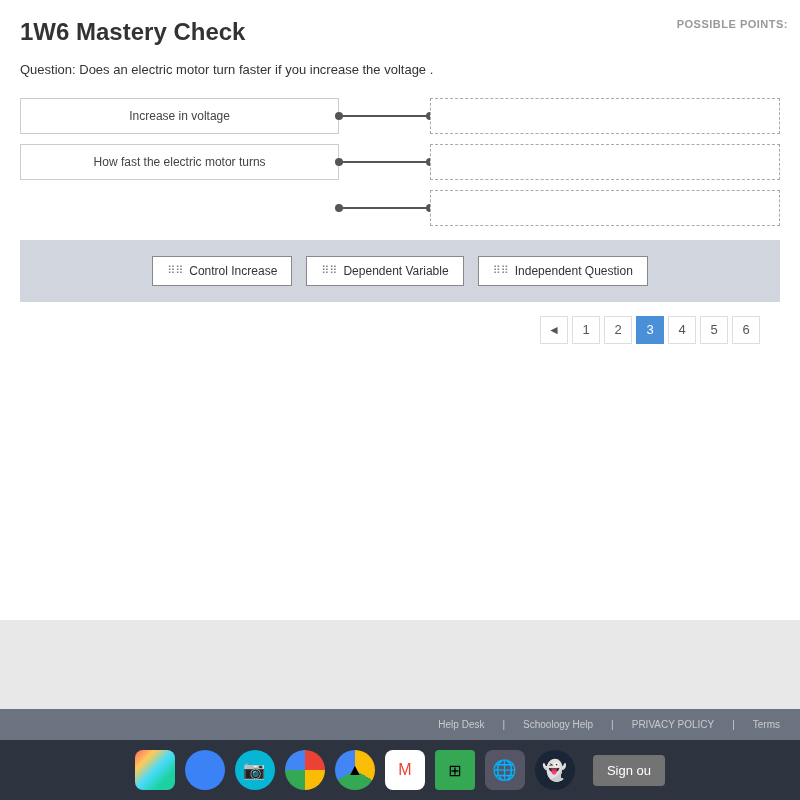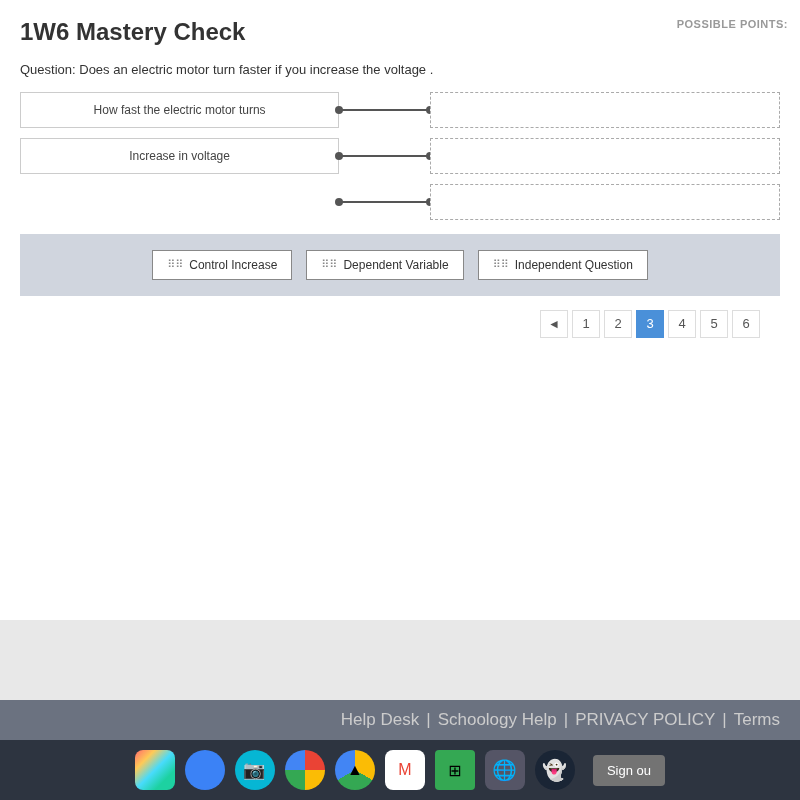--- a/index.html
+++ b/index.html
@@ -34,21 +34,21 @@
       right: 12px;
       font-size: 11px;
       color: #999;
       font-weight: 600;
       letter-spacing: 0.5px;
     }
 
     .question-text {
       font-size: 13px;
       color: #333;
-      margin-bottom: 12px;
+      margin-bottom: 18px;
       line-height: 1.5;
     }
 
     
     .matching-container {
       display: flex;
       flex-direction: row;
       width: 100%;
       margin-bottom: 0;
       position: relative;
@@ -203,22 +203,22 @@
       cursor: pointer;
     }
 
     
     .footer-links {
       background: #6b7280;
       padding: 10px 20px;
       display: flex;
       justify-content: flex-end;
       align-items: center;
-      gap: 7px;
-      font-size: 17px;
+      gap: 18px;
+      font-size: 10px;
       color: #ddd;
       position: absolute;
       bottom: 60px;
       width: 100%;
     }
 
     .footer-links span {
       color: #ccc;
     }
 
@@ -287,24 +287,24 @@
   <div class="page-title">1W6 Mastery Check</div>
 
   <div class="question-text">
     <div>Question: Does an electric motor turn faster if you increase the voltage .</div>
   </div>
 
   <div class="matching-container">
 
     <div class="left-column">
       <div class="left-item">
+        <span>Increase in voltage</span>
+      </div>
+      <div class="left-item">
         <span>How fast the electric motor turns</span>
-      </div>
-      <div class="left-item">
-        <span>Increase in voltage</span>
       </div>
     </div>
 
     <div class="connector-area">
       <div class="connector-row">
         <div class="connector-line">
           <div class="connector-dot-left"></div>
           <div class="connector-dot-right"></div>
         </div>
       </div>

